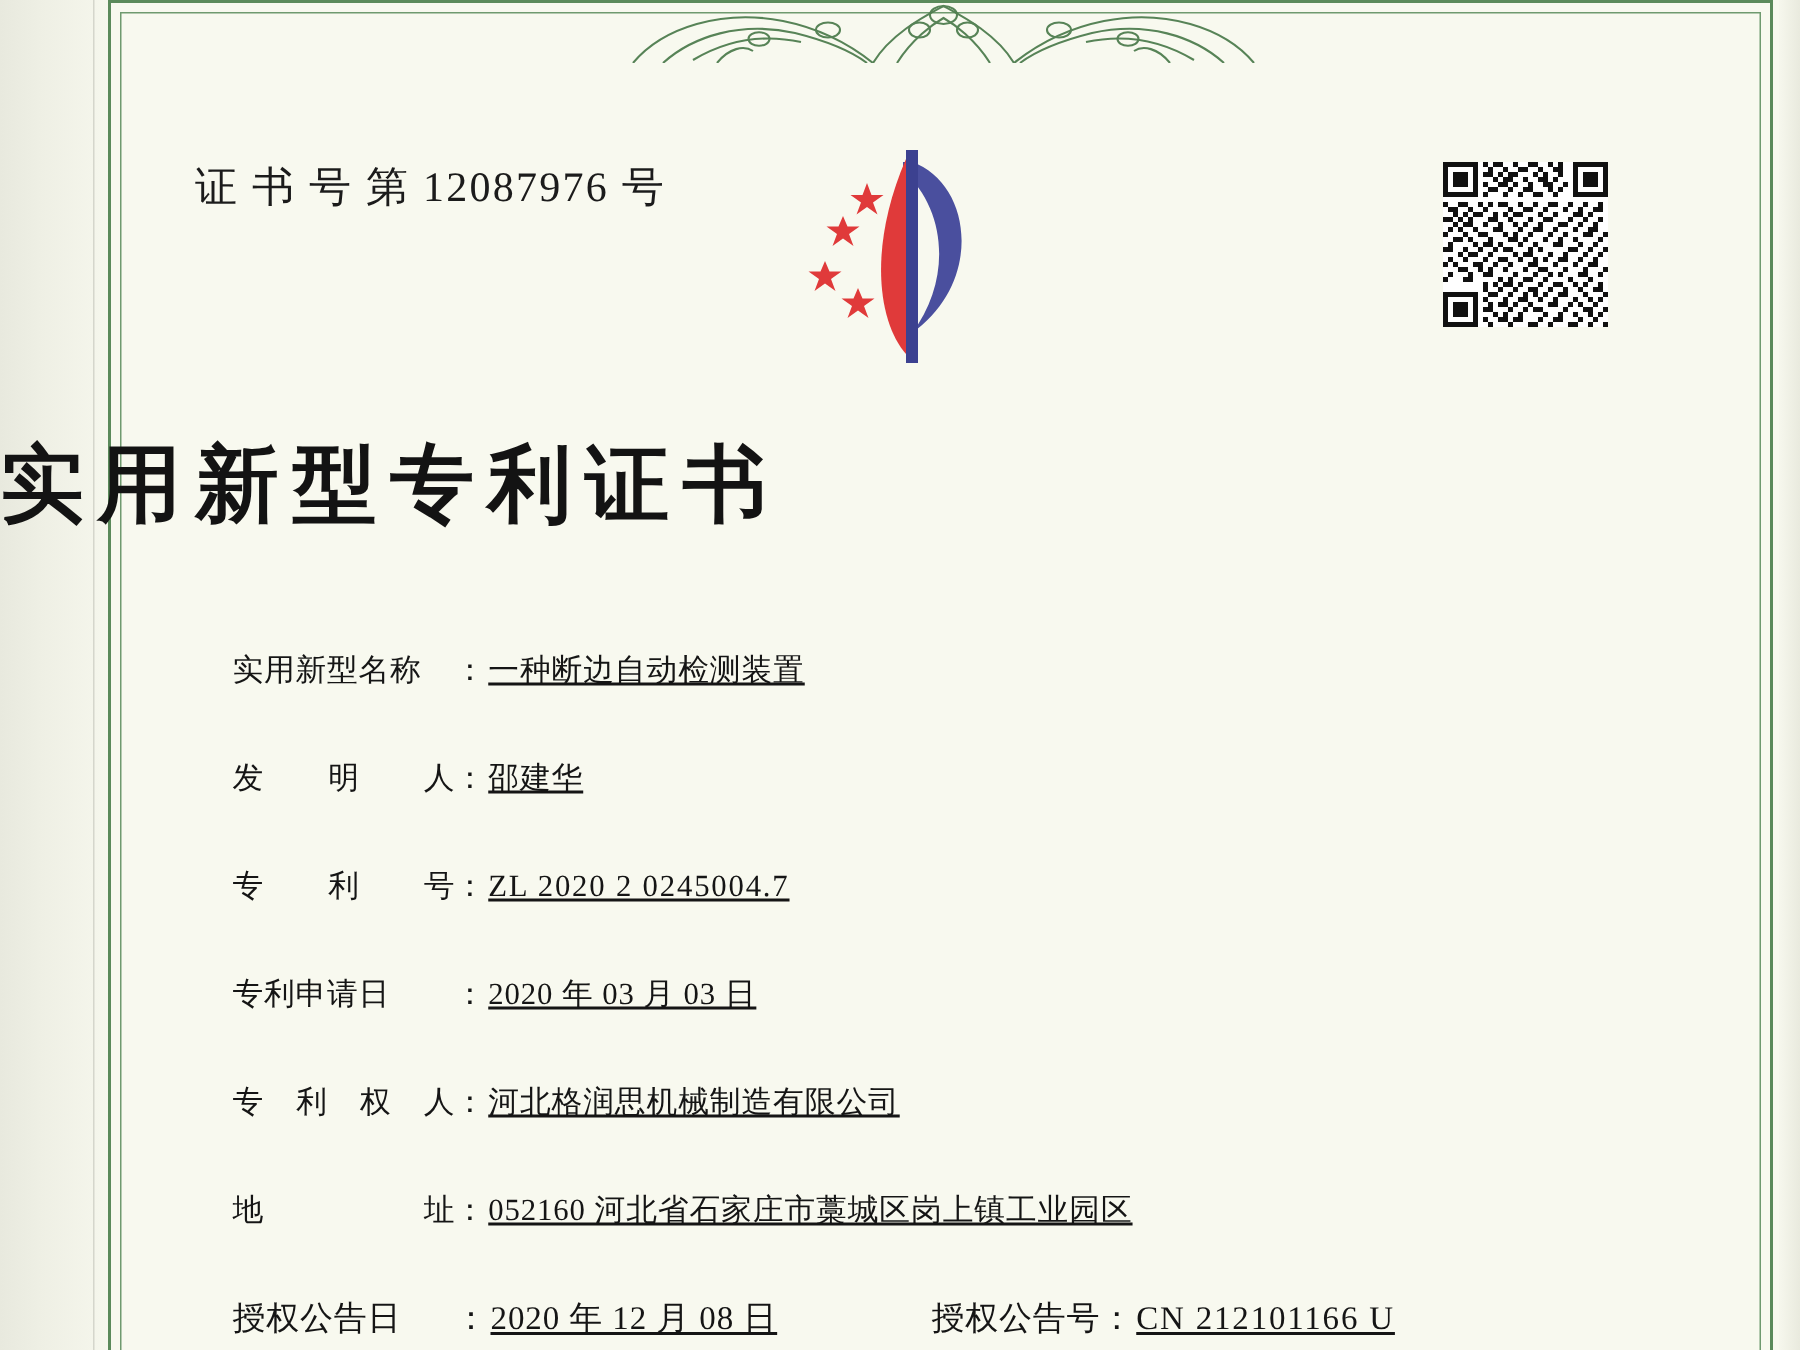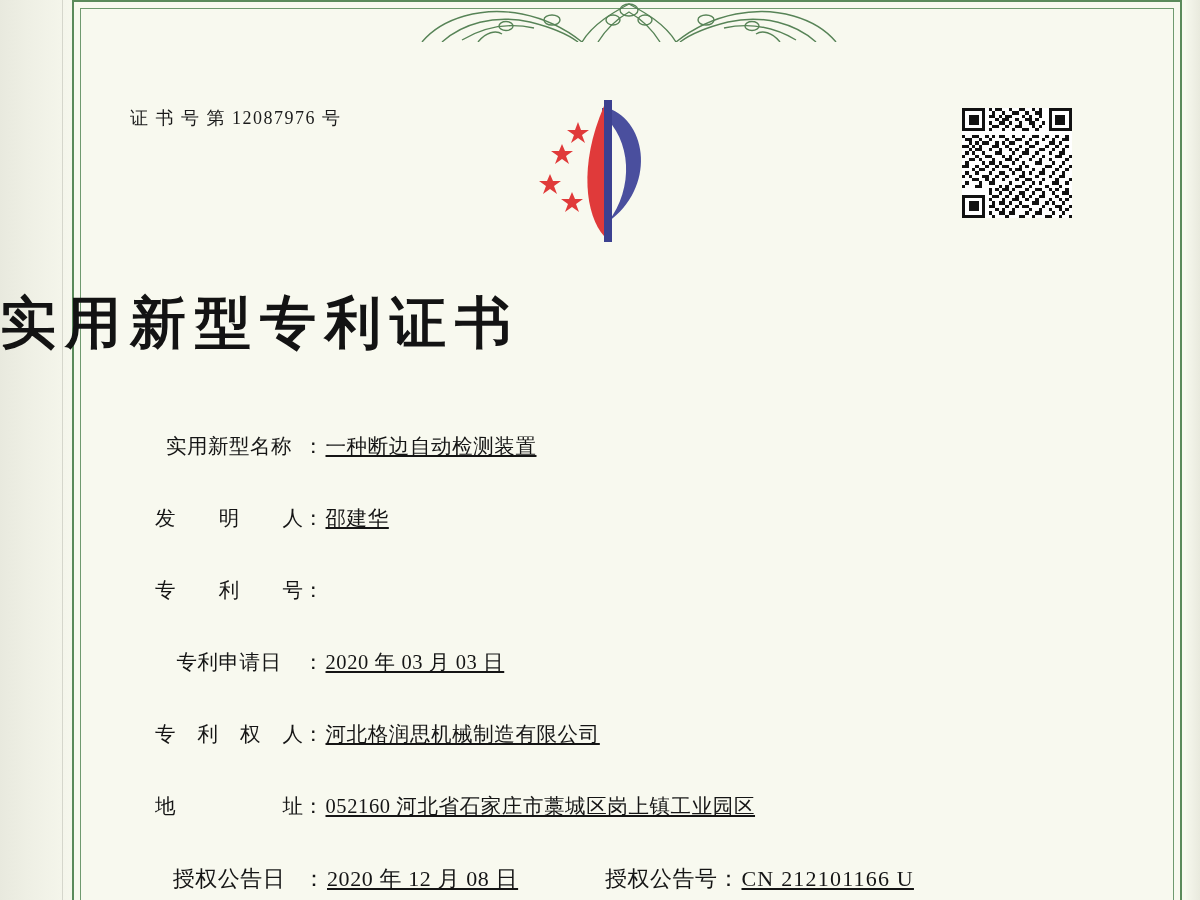--- a/index.html
+++ b/index.html
@@ -74,21 +74,21 @@
     position:absolute;
     right:0; top:0; width:14px; height:900px;
     background: linear-gradient(to left, #e9eade 0%, #f6f7ed 100%);
   }
 
   
   .cert-number {
     position: absolute;
     left: 130px;
     top: 106px;
-    font-size: 18px;
+    font-size: 28px;
     letter-spacing: 1.5px;
     color: #1b1b1b;
     white-space: nowrap;
   }
 
   .emblem {
     position: absolute;
     left: 516px;
     top: 96px;
     width: 160px;
@@ -113,21 +113,20 @@
     letter-spacing: 9px;
     color: #131313;
     font-family: "DejaVu Serif", "Liberation Serif", serif;
   }
 
   .fields {
     position: absolute;
     left: 155px;
     top: 432px;
     right: 120px;
-    text-align: center;
   }
   .field-row {
     display: flex;
     align-items: baseline;
     margin-bottom: 44px;
     font-size: 20.5px;
     color: #151515;
     white-space: nowrap;
   }
   .field-label {
@@ -153,21 +152,21 @@
   }
 
   .footer-row {
     display: flex;
     align-items: baseline;
     font-size: 22px;
     color: #151515;
     white-space: nowrap;
   }
   .footer-row .cell-left { width: 450px; display: flex; align-items: baseline; }
-  .footer-row .cell-right { display: flex; align-items: baseline; }
+  .footer-row .cell-right { display: flex; align-items: baseline; margin-left: 16px; }
 </style>
 </head>
 <body>
 
 <div class="page">
 
   <div class="scan-edge"></div>
   <div class="scan-edge-line"></div>
   <div class="right-edge"></div>
 
@@ -516,20 +515,21 @@
       <span class="field-value">邵建华</span>
     </div>
 
     <div class="field-row">
       <span class="field-label">
           <span>专</span>
           <span>利</span>
           <span>号</span>
         </span>
       <span class="field-colon">：</span>
+      <span class="field-value mono-ish">ZL 2020 2 0245004.7</span>
     </div>
 
     <div class="field-row">
       <span class="field-label nospread">专利申请日</span>
       <span class="field-colon">：</span>
       <span class="field-value">2020 年 03 月 03 日</span>
     </div>
 
     <div class="field-row">
       <span class="field-label">

